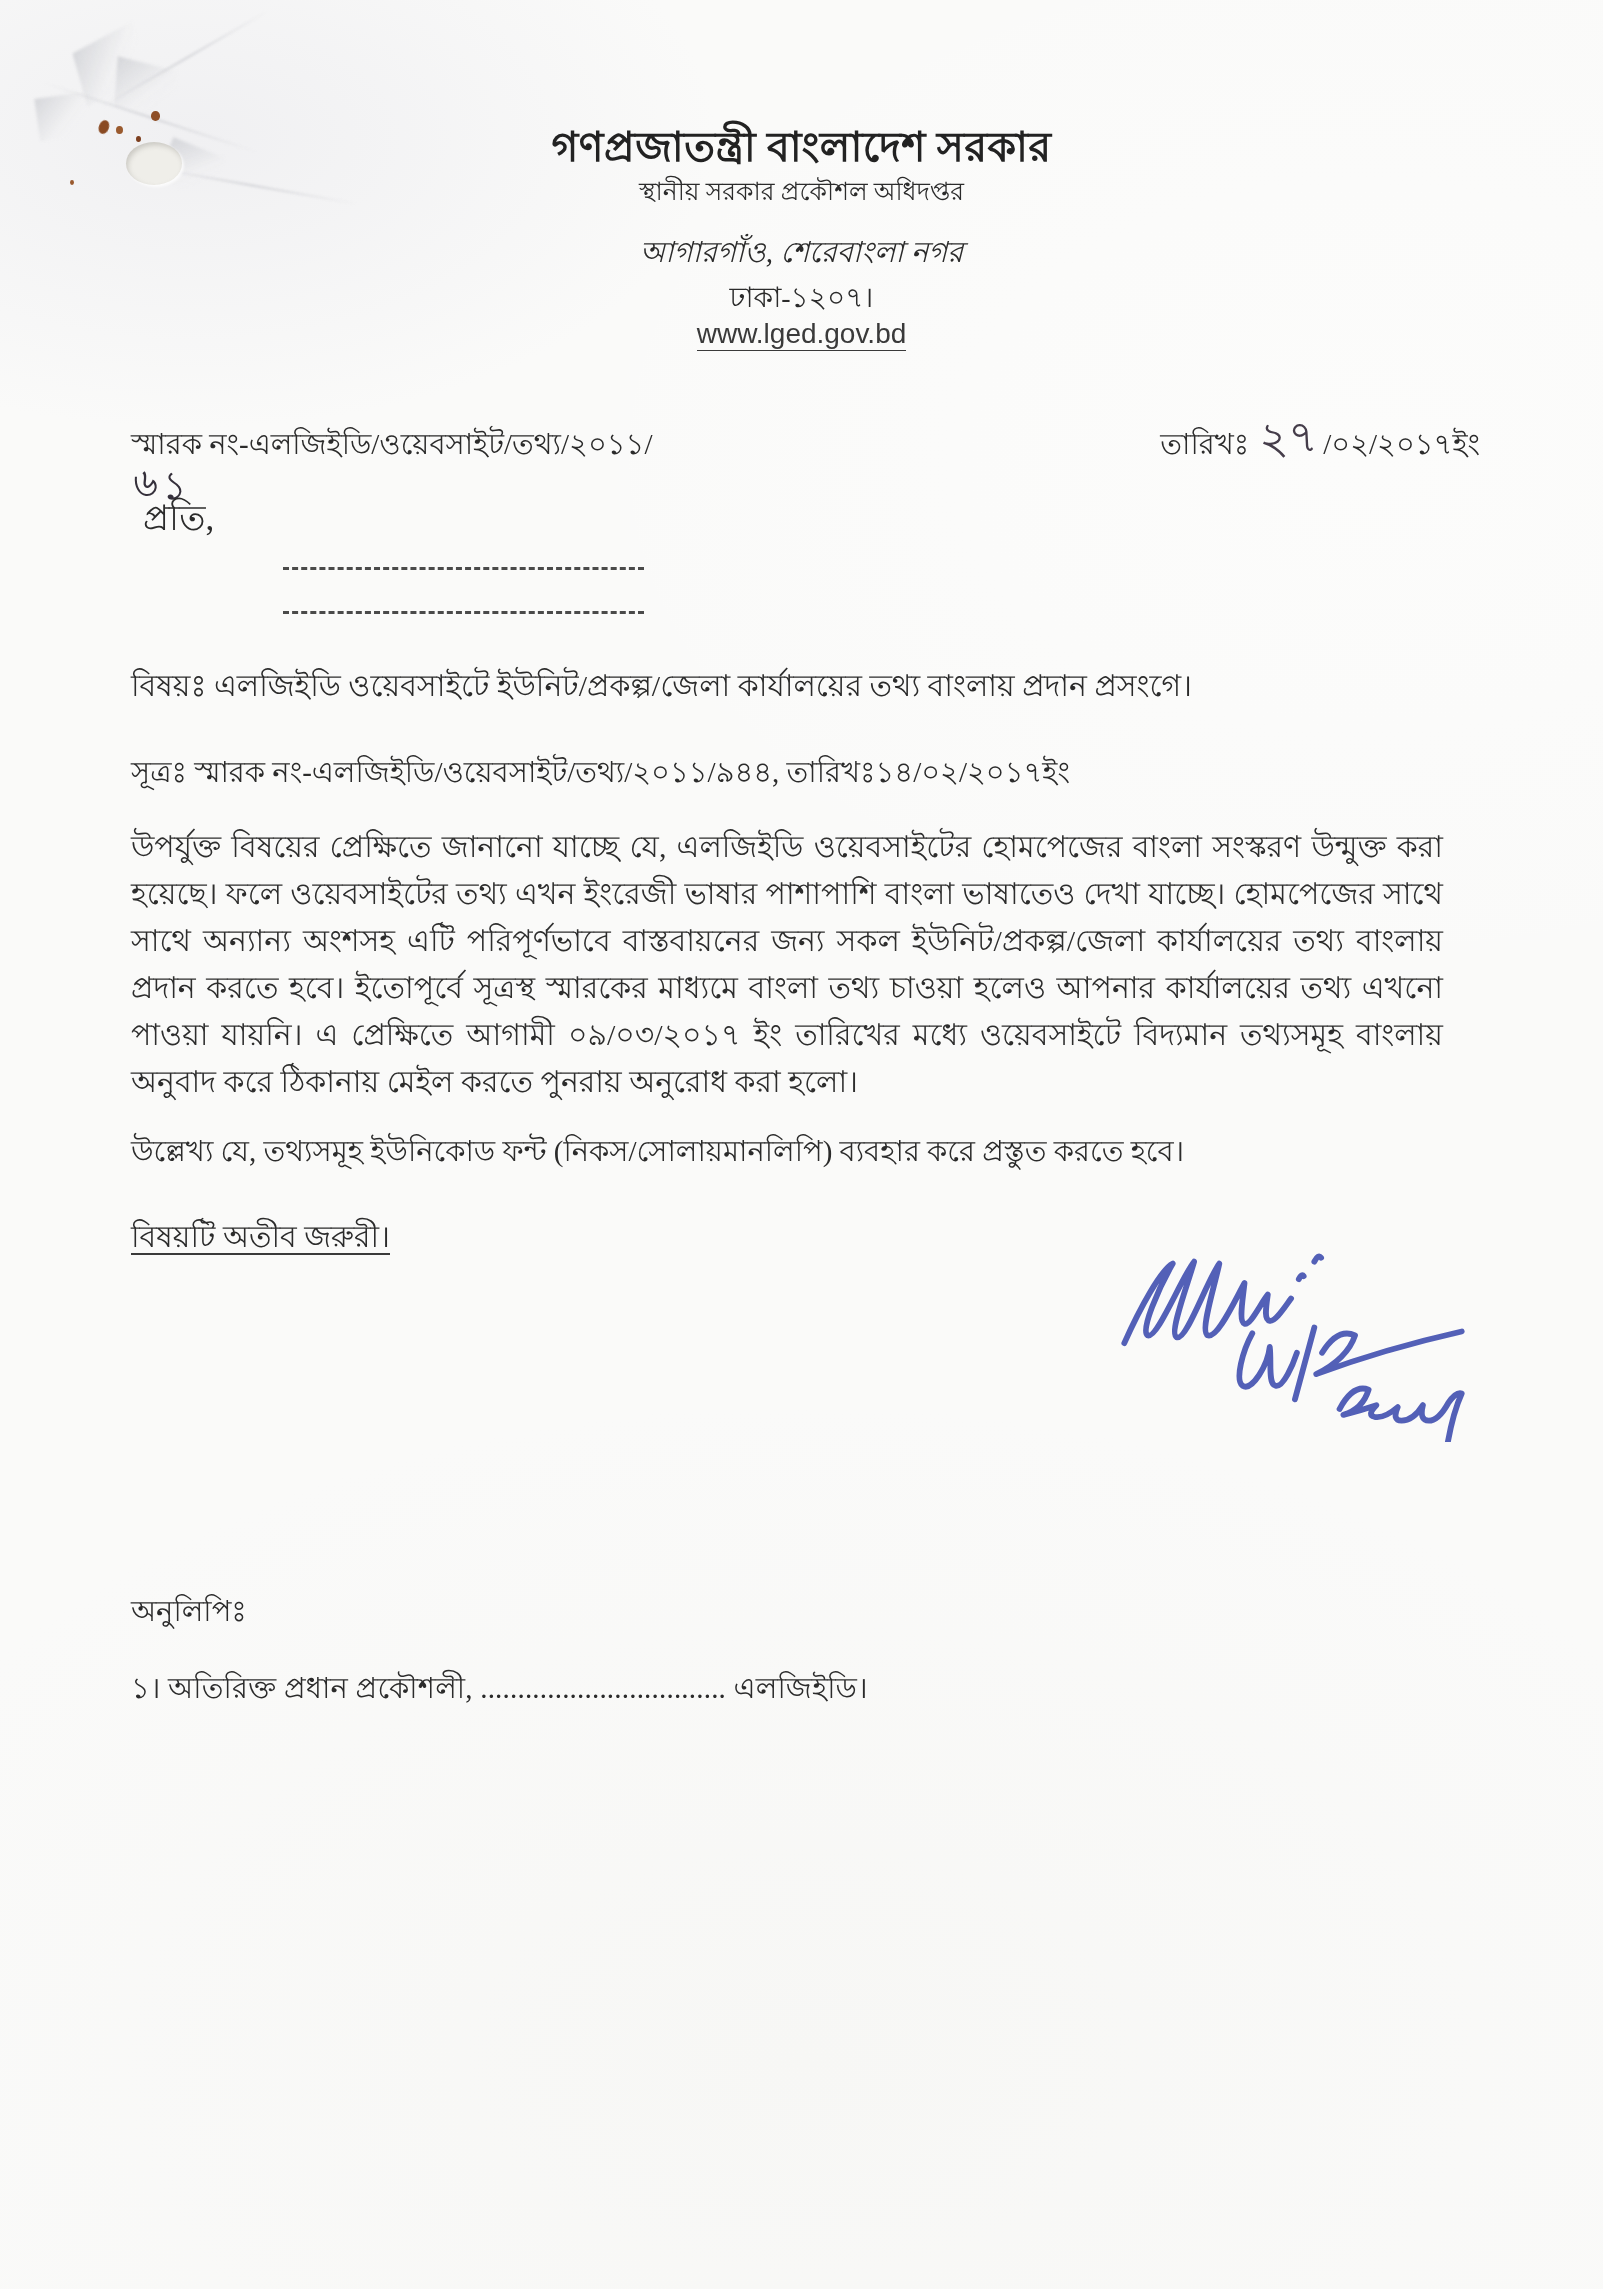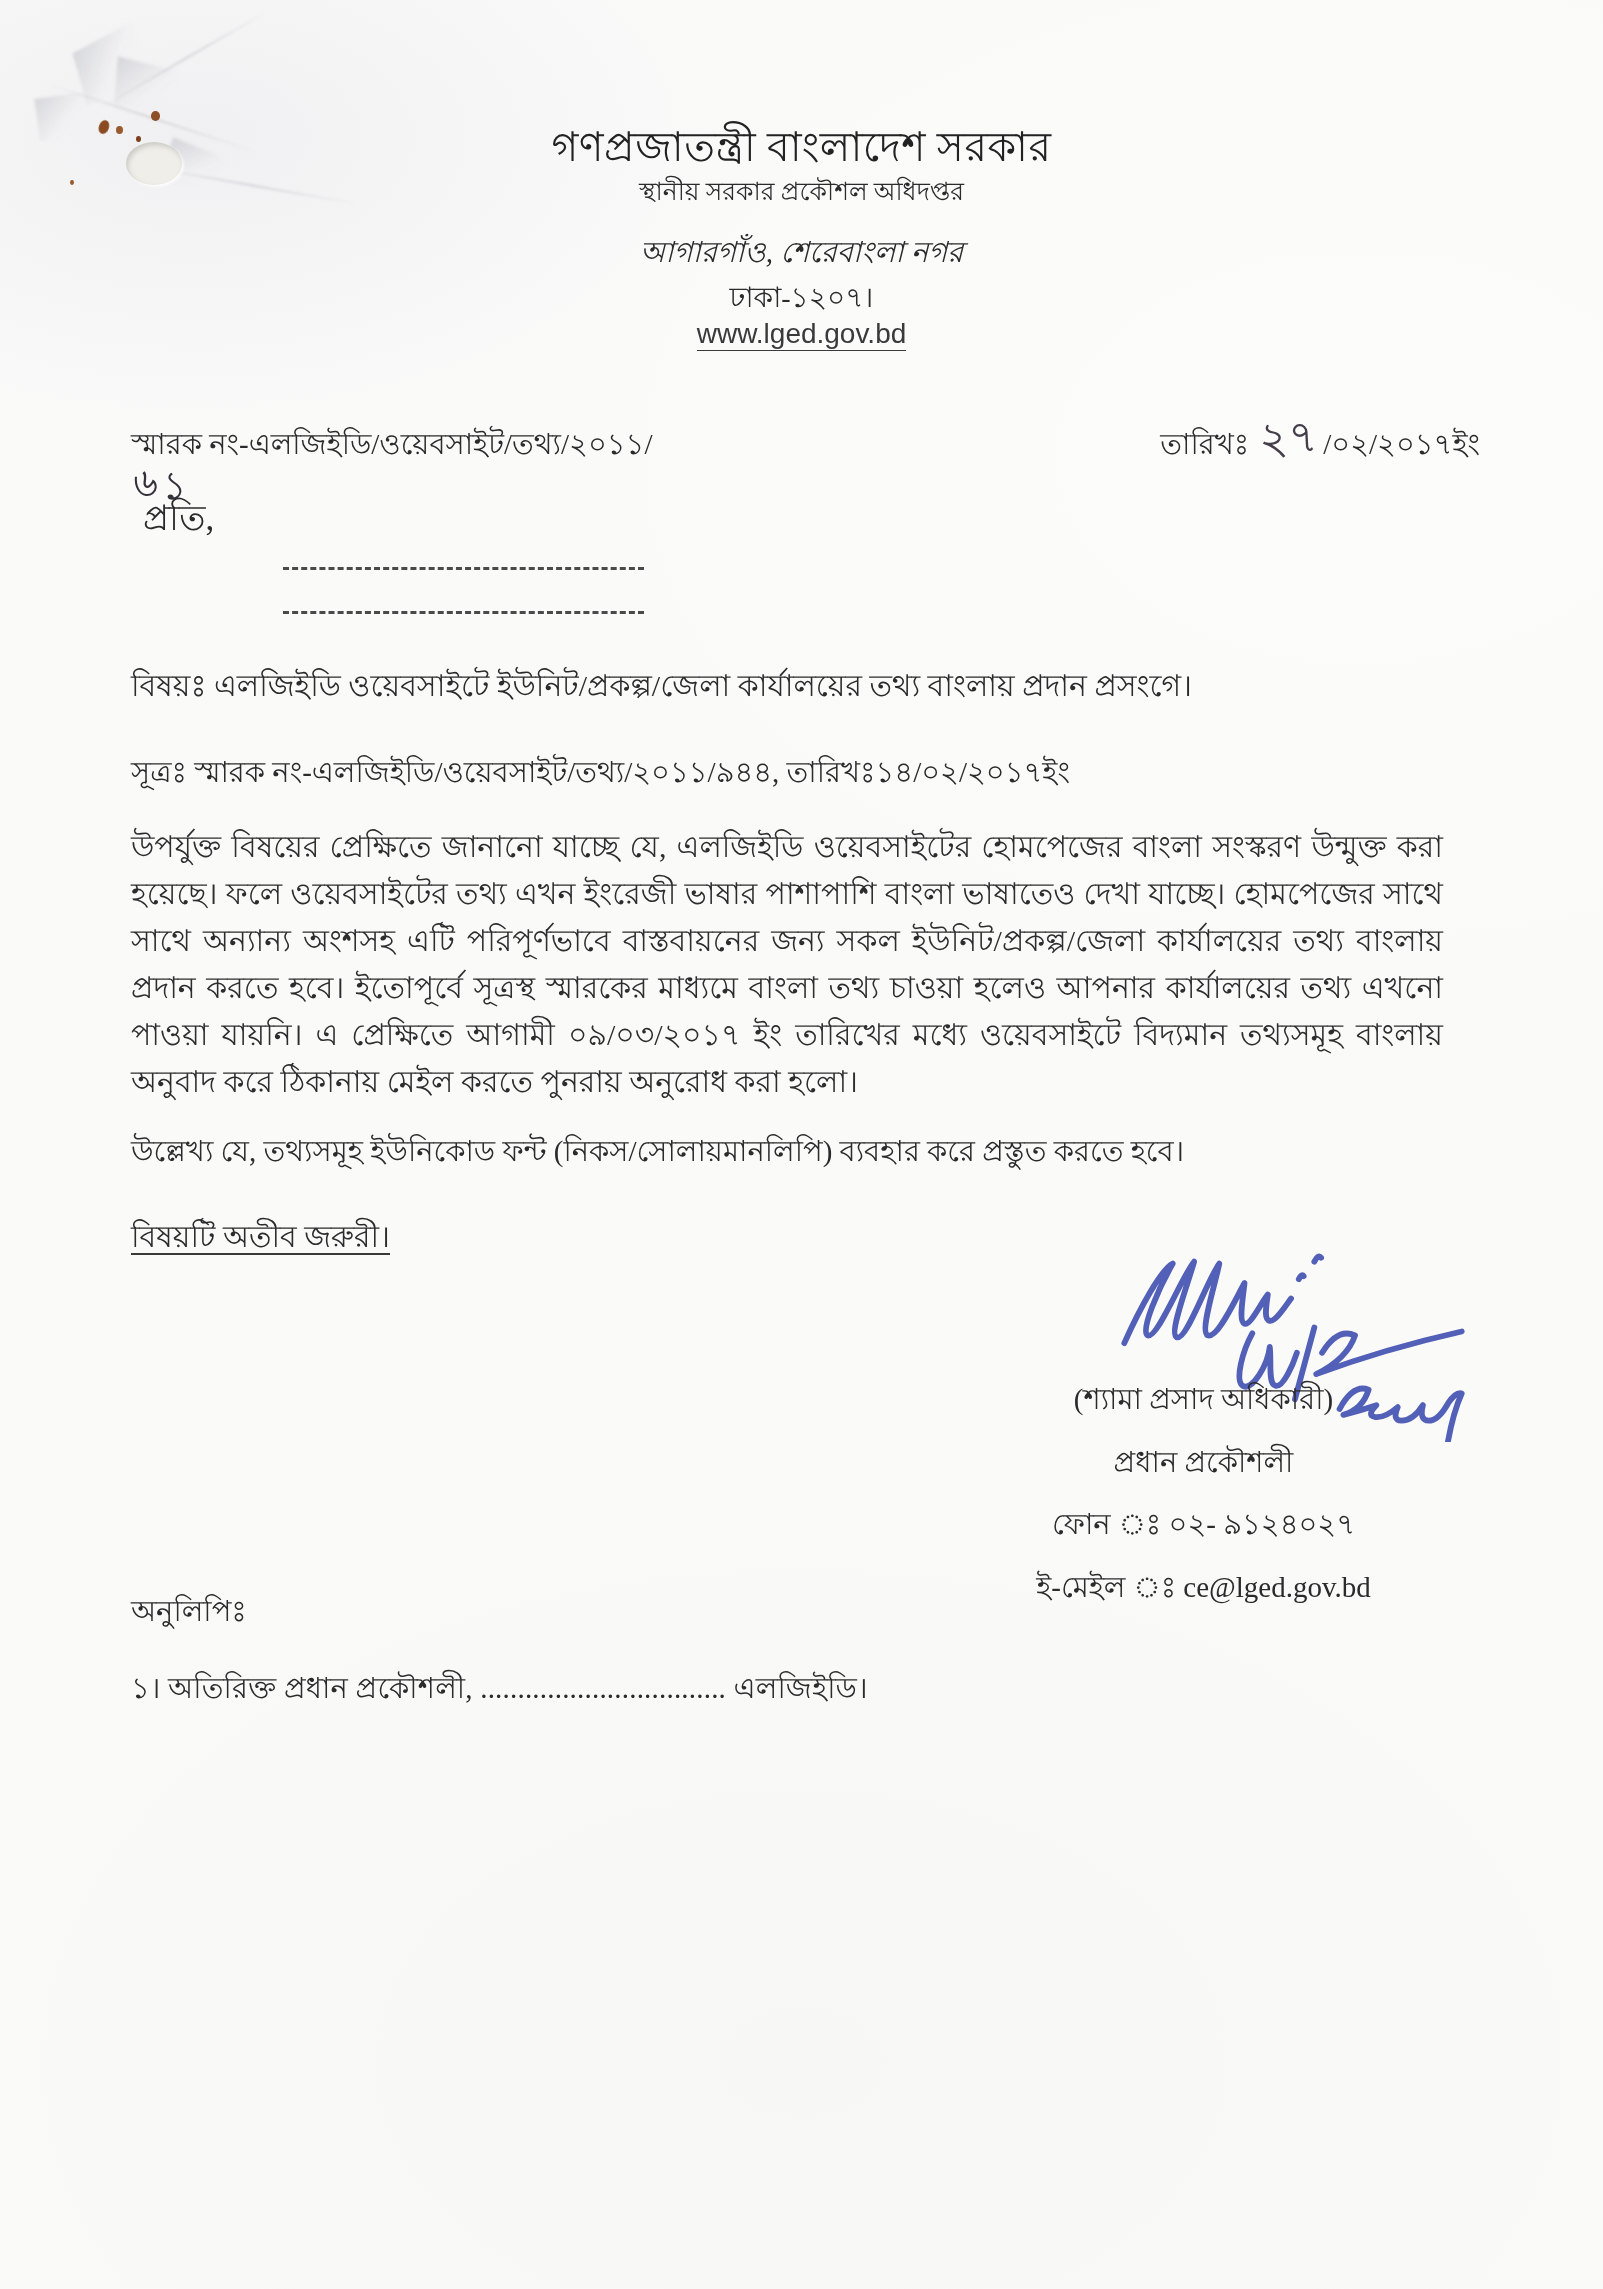--- a/index.html
+++ b/index.html
@@ -31,21 +31,21 @@
   .stain{position:absolute;border-radius:50%;filter:blur(0.4px);}
   .stain.s1{left:99px;top:120px;width:9.7px;height:13.6px;background:#8a4a22;transform:rotate(20deg);}
   .stain.s2{left:116px;top:126px;width:6.8px;height:7.8px;background:#9a5a2e;}
   .stain.s3{left:151px;top:111px;width:8.7px;height:9.7px;background:#8f4f26;}
   .stain.s4{left:136px;top:136px;width:4.9px;height:5.8px;background:#7d3f1f;}
   .stain.s5{left:70px;top:180px;width:3.9px;height:4.9px;background:#9a5a2e;}
 
   
   .abs{position:absolute;}
   .center{left:0;width:1603px;text-align:center;}
-  .hdr-title{top:115px;font-size:41px;letter-spacing:0.5px;color:#222;}
+  .hdr-title{top:115px;font-size:41px;letter-spacing:0.5px;color:#222;font-weight:bold;}
   .hdr-dept{top:172px;font-size:25px;}
   .hdr-addr1{top:229px;font-size:29px;font-style:italic;}
   .hdr-addr2{top:276px;font-size:28px;}
   .hdr-web{top:318px;font-size:28px;font-family:"Liberation Sans","DejaVu Sans",sans-serif;color:#3a3a3a;}
   .hdr-web span{border-bottom:1.9px solid #3a3a3a;padding-bottom:1px;}
 
   .memo-row{top:421px;left:131px;width:1349px;font-size:29px;display:flex;justify-content:space-between;align-items:flex-start;}
   .memo-left{display:flex;align-items:flex-start;flex-direction:column;}
   .hand{font-family:"DejaVu Sans","Liberation Sans",sans-serif;color:#35303b;}
   .hand-memo{font-size:39px;line-height:29px;transform:rotate(6deg);margin-left:1.9px;letter-spacing:3.9px;}
@@ -136,24 +136,18 @@
       <path d="M224,44 q4,-8 7,-4"></path>
       <path d="M160,118 C150,136 142,166 150,172 C160,178 176,150 178,132 C180,148 176,170 184,172 C192,174 202,150 206,138"></path>
       <path d="M224,112 L204,186"></path>
       <path d="M232,138 q16,-26 34,-18 q-8,24 -40,40 q70,-26 150,-44"></path>
       <path d="M250,196 q14,-26 30,-20 q-6,20 -26,26 q16,-4 34,-10 q-10,10 -2,12 q10,2 24,-10 q-6,14 4,14 q12,0 22,-16 q-4,16 6,16 q10,0 20,-18 q8,-12 14,-10 q-10,22 -16,60"></path>
     </g>
     <text x="142" y="182" font-size="0" fill="#4553b2">29/2</text>
     <text x="268" y="212" font-size="0" fill="#4553b2">২০১৭</text>
   </svg>
 
-  <div class="sig-block">
-    <div class="row sig-name">(শ্যামা প্রসাদ অধিকারী)</div>
-    <div class="row sig-desig">প্রধান প্রকৌশলী</div>
-    <div class="row sig-phone">ফোন ঃ ০২- ৯১২৪০২৭</div>
-    <div class="row sig-email">ই-মেইল ঃ ce@lged.gov.bd</div>
-  </div>
 
   <div class="abs cc-label">অনুলিপিঃ</div>
   <div class="abs cc-item">১। অতিরিক্ত প্রধান প্রকৌশলী, ................................. এলজিইডি।</div>
 
 </div>
 
 
 </body></html>

